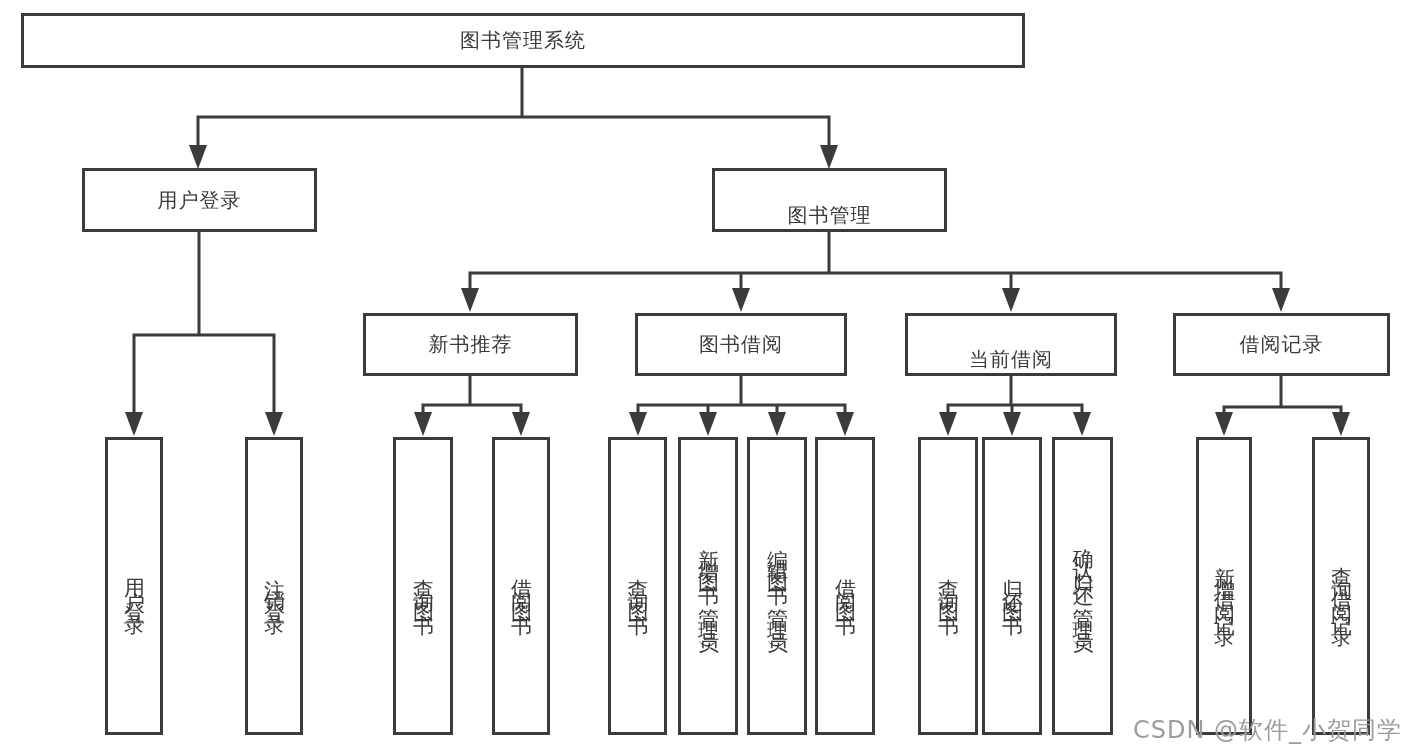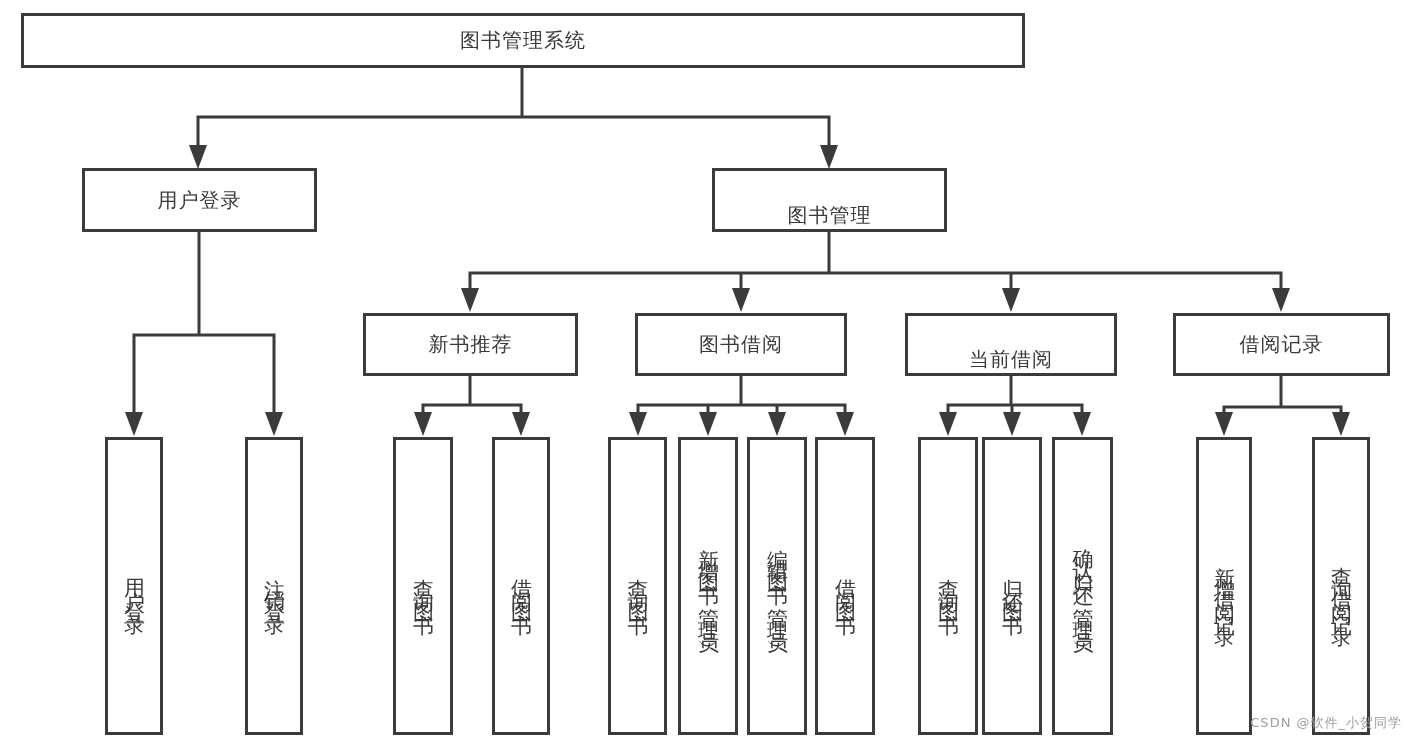--- a/index.html
+++ b/index.html
@@ -32,21 +32,21 @@
     font-size:21px;
   }
   .vtext{
     writing-mode:vertical-rl;
     text-orientation:mixed;
     letter-spacing:12px;
     line-height:1;
   }
   .watermark{
     position:absolute;top:714px;right:3px;
-    font-size:13px;letter-spacing:1px;
+    font-size:24px;letter-spacing:1px;
     color:var(--watermark);
     z-index:5;
   }
 </style>
 </head>
 <body>
 
 <div class="stage">
 
   <svg class="wires" width="1405" height="747" viewBox="0 0 1405 747">

